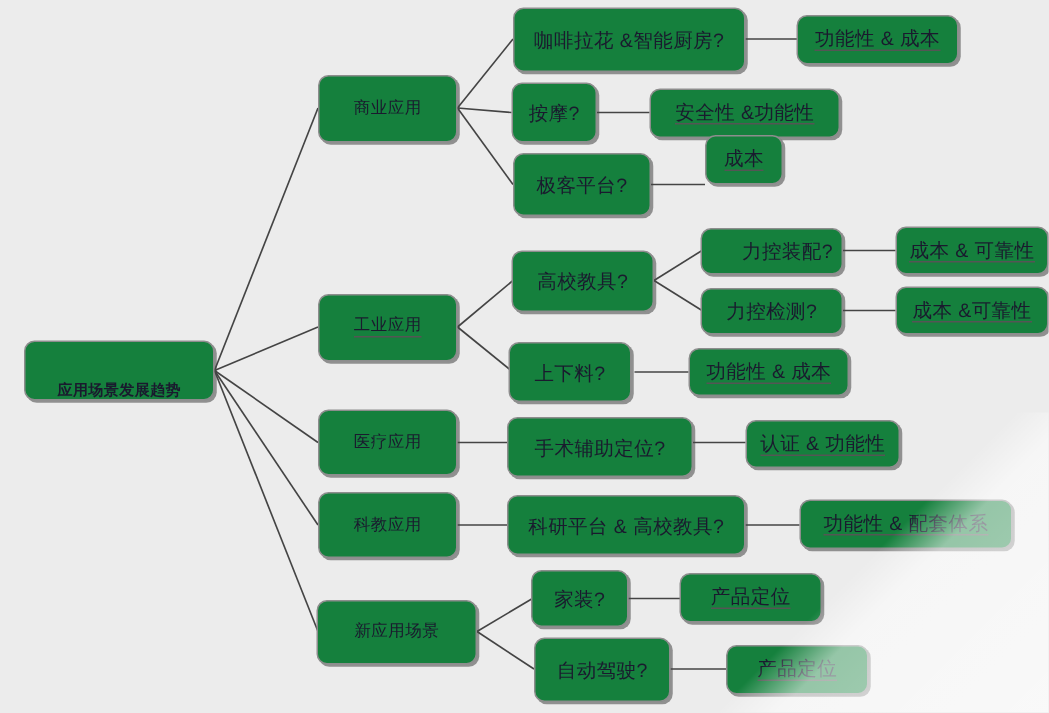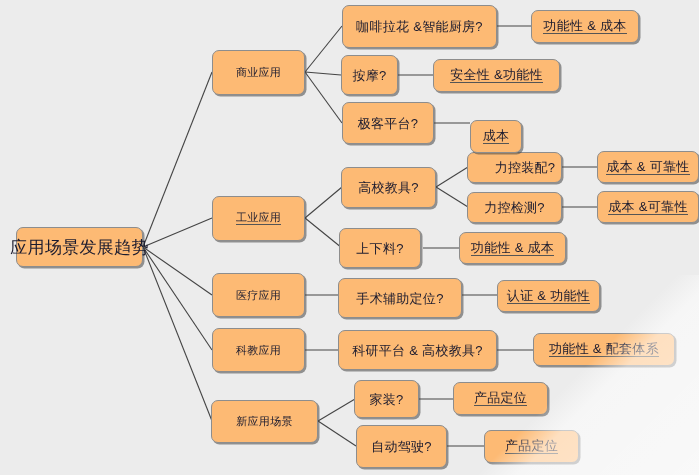--- a/index.html
+++ b/index.html
@@ -16,32 +16,32 @@
     position:absolute;right:-40px;bottom:-60px;width:260px;height:260px;
     background:linear-gradient(135deg, rgba(255,255,255,0) 0%, rgba(255,255,255,0) 38%, rgba(255,255,255,0.55) 46%, rgba(255,255,255,0.75) 100%);
     pointer-events:none;
   }
   svg.links{position:absolute;left:0;top:0;width:699px;height:475px;overflow:visible;}
   svg.links line, svg.links path{stroke:#444;stroke-width:1.1;fill:none;}
 
   .node{
     position:absolute;
     box-sizing:border-box;
-    background:#fdba74;
+    background:#15803d;
     border:1.3px solid #8d8d8d;
     border-radius:7px;
     box-shadow:1.5px 1.5px 0 rgba(70,70,70,.55);
     display:flex;align-items:center;justify-content:center;
     color:#1a1a2e;
     white-space:nowrap;
     letter-spacing:.3px;
   }
   .node .txt{display:inline-block;line-height:1;}
   .node.u .txt{border-bottom:1.2px solid #555;padding-bottom:1px;}
-  .lvl0{font-size:17px;font-weight:400;}
+  .lvl0{font-size:10px;font-weight:700;align-items:flex-end;}
   .lvl1{font-size:11px;}
   .lvl2{font-size:13px;}
   .lvl3{font-size:13px;}
 </style>
 </head>
 <body>
 
 <div id="canvas">
 
   <svg class="links" viewBox="0 0 699 475">
@@ -137,21 +137,21 @@
   <div class="node lvl2" style="left:356px;top:425px;width:91px;height:43px;">
     <span class="txt">自动驾驶?</span>
   </div>
 
   <div class="node lvl3 u" style="left:531px;top:10px;width:108px;height:33px;">
     <span class="txt">功能性 &amp; 成本</span>
   </div>
   <div class="node lvl3 u" style="left:433px;top:59px;width:127px;height:33px;text-align:right;">
     <span class="txt">安全性 &amp;功能性</span>
   </div>
-  <div class="node lvl3 u" style="left:470px;top:120px;width:52px;height:33px;">
+  <div class="node lvl3 u" style="left:470px;top:90px;width:52px;height:33px;">
     <span class="txt">成本</span>
   </div>
   <div class="node lvl3 u" style="left:597px;top:151px;width:102px;height:32px;">
     <span class="txt">成本 &amp; 可靠性</span>
   </div>
   <div class="node lvl3 u" style="left:597px;top:191px;width:102px;height:32px;">
     <span class="txt">成本 &amp;可靠性</span>
   </div>
   <div class="node lvl3 u" style="left:459px;top:232px;width:107px;height:32px;">
     <span class="txt">功能性 &amp; 成本</span>

